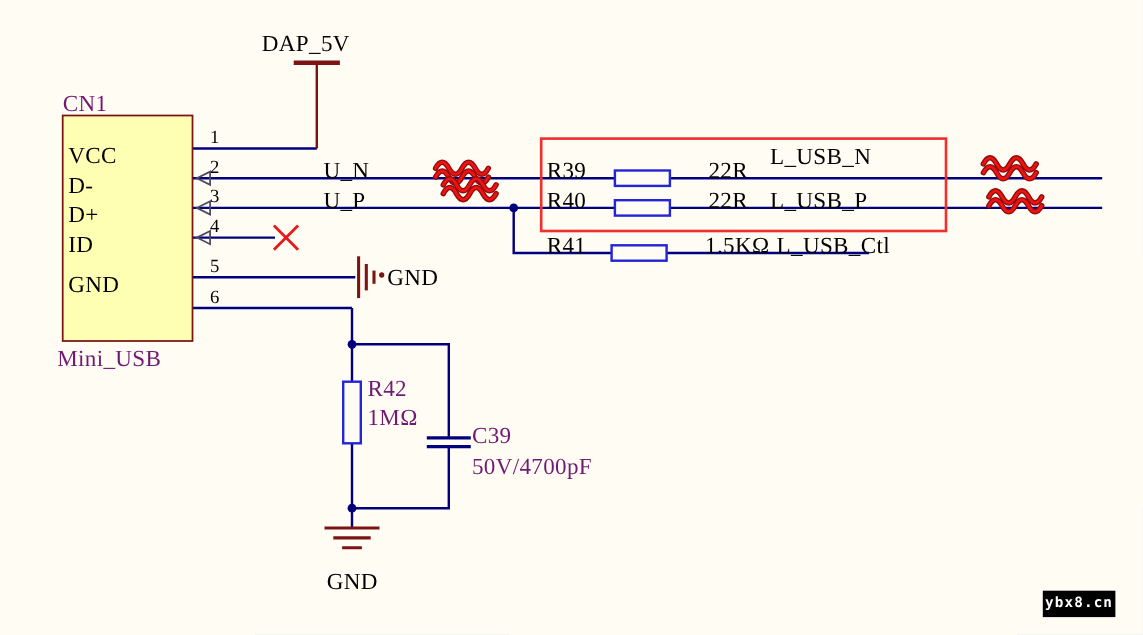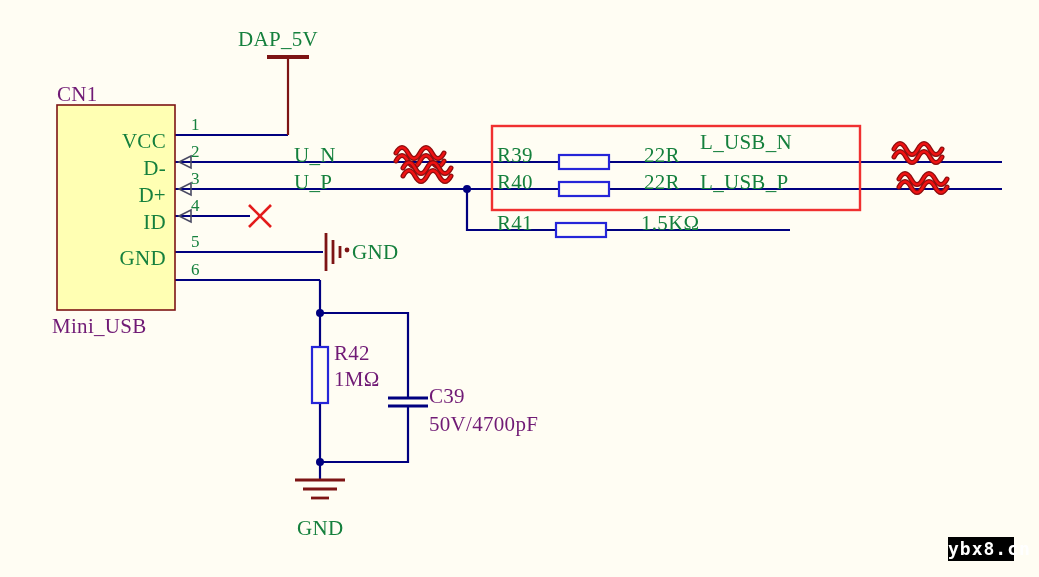--- a/index.html
+++ b/index.html
@@ -4,40 +4,40 @@
 <style>
   html,body{margin:0;padding:0;background:#e8e8e8;}
   .sheet{
     position:relative;width:1039px;height:577px;
     background:#fffdf3;overflow:hidden;
     font-family:"Liberation Serif","DejaVu Serif",serif;
   }
   .layer{position:absolute;left:0;top:0;width:1039px;height:577px;}
   .t{position:absolute;font-size:21px;line-height:24px;white-space:nowrap;letter-spacing:.3px;}
   .num{position:absolute;font-size:17px;line-height:20px;white-space:nowrap;}
-  .maroon{color:#15803d;}
+  .maroon{color:#000000;}
   .blue{color:#701a75;}
-  .pname{left:62px;width:104px;text-align:right;}
+  .pname{left:62px;width:104px;text-align:left;}
   .w{stroke:#00007f;stroke-width:2.2;fill:none;}
   .wp{stroke:#7d1414;stroke-width:2.2;fill:none;}
   .pwb{stroke:#7d1414;stroke-width:4;fill:none;}
   .comp{stroke:#2525d8;stroke-width:2.2;fill:#fffdf3;}
   .plate{stroke:#00007f;stroke-width:3;fill:none;}
   .gnd{stroke:#7d1414;stroke-width:2.8;fill:none;}
   .arrow{stroke:#4a4a63;stroke-width:1.6;fill:none;}
   .ncx{stroke:#e31b1b;stroke-width:2.6;fill:none;}
   .hibox{stroke:#f03030;stroke-width:2.4;fill:none;}
   .squigU{stroke:#8c0d0d;stroke-width:5;fill:none;stroke-linecap:round;}
   .squig{stroke:#ef1212;stroke-width:2.6;fill:none;stroke-linecap:round;}
   .dot{fill:#00007f;stroke:none;}
   .gdot{fill:#7d1414;stroke:none;}
   .watermark{
     position:absolute;left:948px;top:537px;width:66px;height:24px;
     background:#000;color:#fff;font-family:"DejaVu Sans Mono",monospace;
-    font-size:18px;font-weight:bold;line-height:24px;text-align:center;letter-spacing:1px;
+    font-size:13px;font-weight:bold;line-height:24px;text-align:center;letter-spacing:1px;
   }
 </style>
 </head>
 <body>
 
 <div class="sheet">
 
   <svg class="layer" viewBox="0 0 1039 577">
 
     <g>
@@ -146,20 +146,21 @@
 
   <div class="t maroon" style="left:497px;top:143px">R39</div>
   <div class="t maroon" style="left:497px;top:170px">R40</div>
   <div class="t maroon" style="left:497px;top:211px">R41</div>
 
   <div class="t maroon" style="left:644px;top:143px">22R</div>
   <div class="t maroon" style="left:700px;top:130px">L_USB_N</div>
   <div class="t maroon" style="left:644px;top:170px">22R</div>
   <div class="t maroon" style="left:700px;top:170px">L_USB_P</div>
   <div class="t maroon" style="left:641px;top:211px">1.5KΩ</div>
+  <div class="t maroon" style="left:706px;top:211px">L_USB_Ctl</div>
 
   <div class="t blue" style="left:334px;top:341px">R42</div>
   <div class="t blue" style="left:334px;top:367px">1MΩ</div>
   <div class="t blue" style="left:429px;top:384px">C39</div>
   <div class="t blue" style="left:429px;top:412px">50V/4700pF</div>
 
   <div class="t maroon" style="left:352px;top:240px">GND</div>
   <div class="t maroon" style="left:297px;top:516px">GND</div>
 
   <div class="watermark">ybx8.cn</div>

